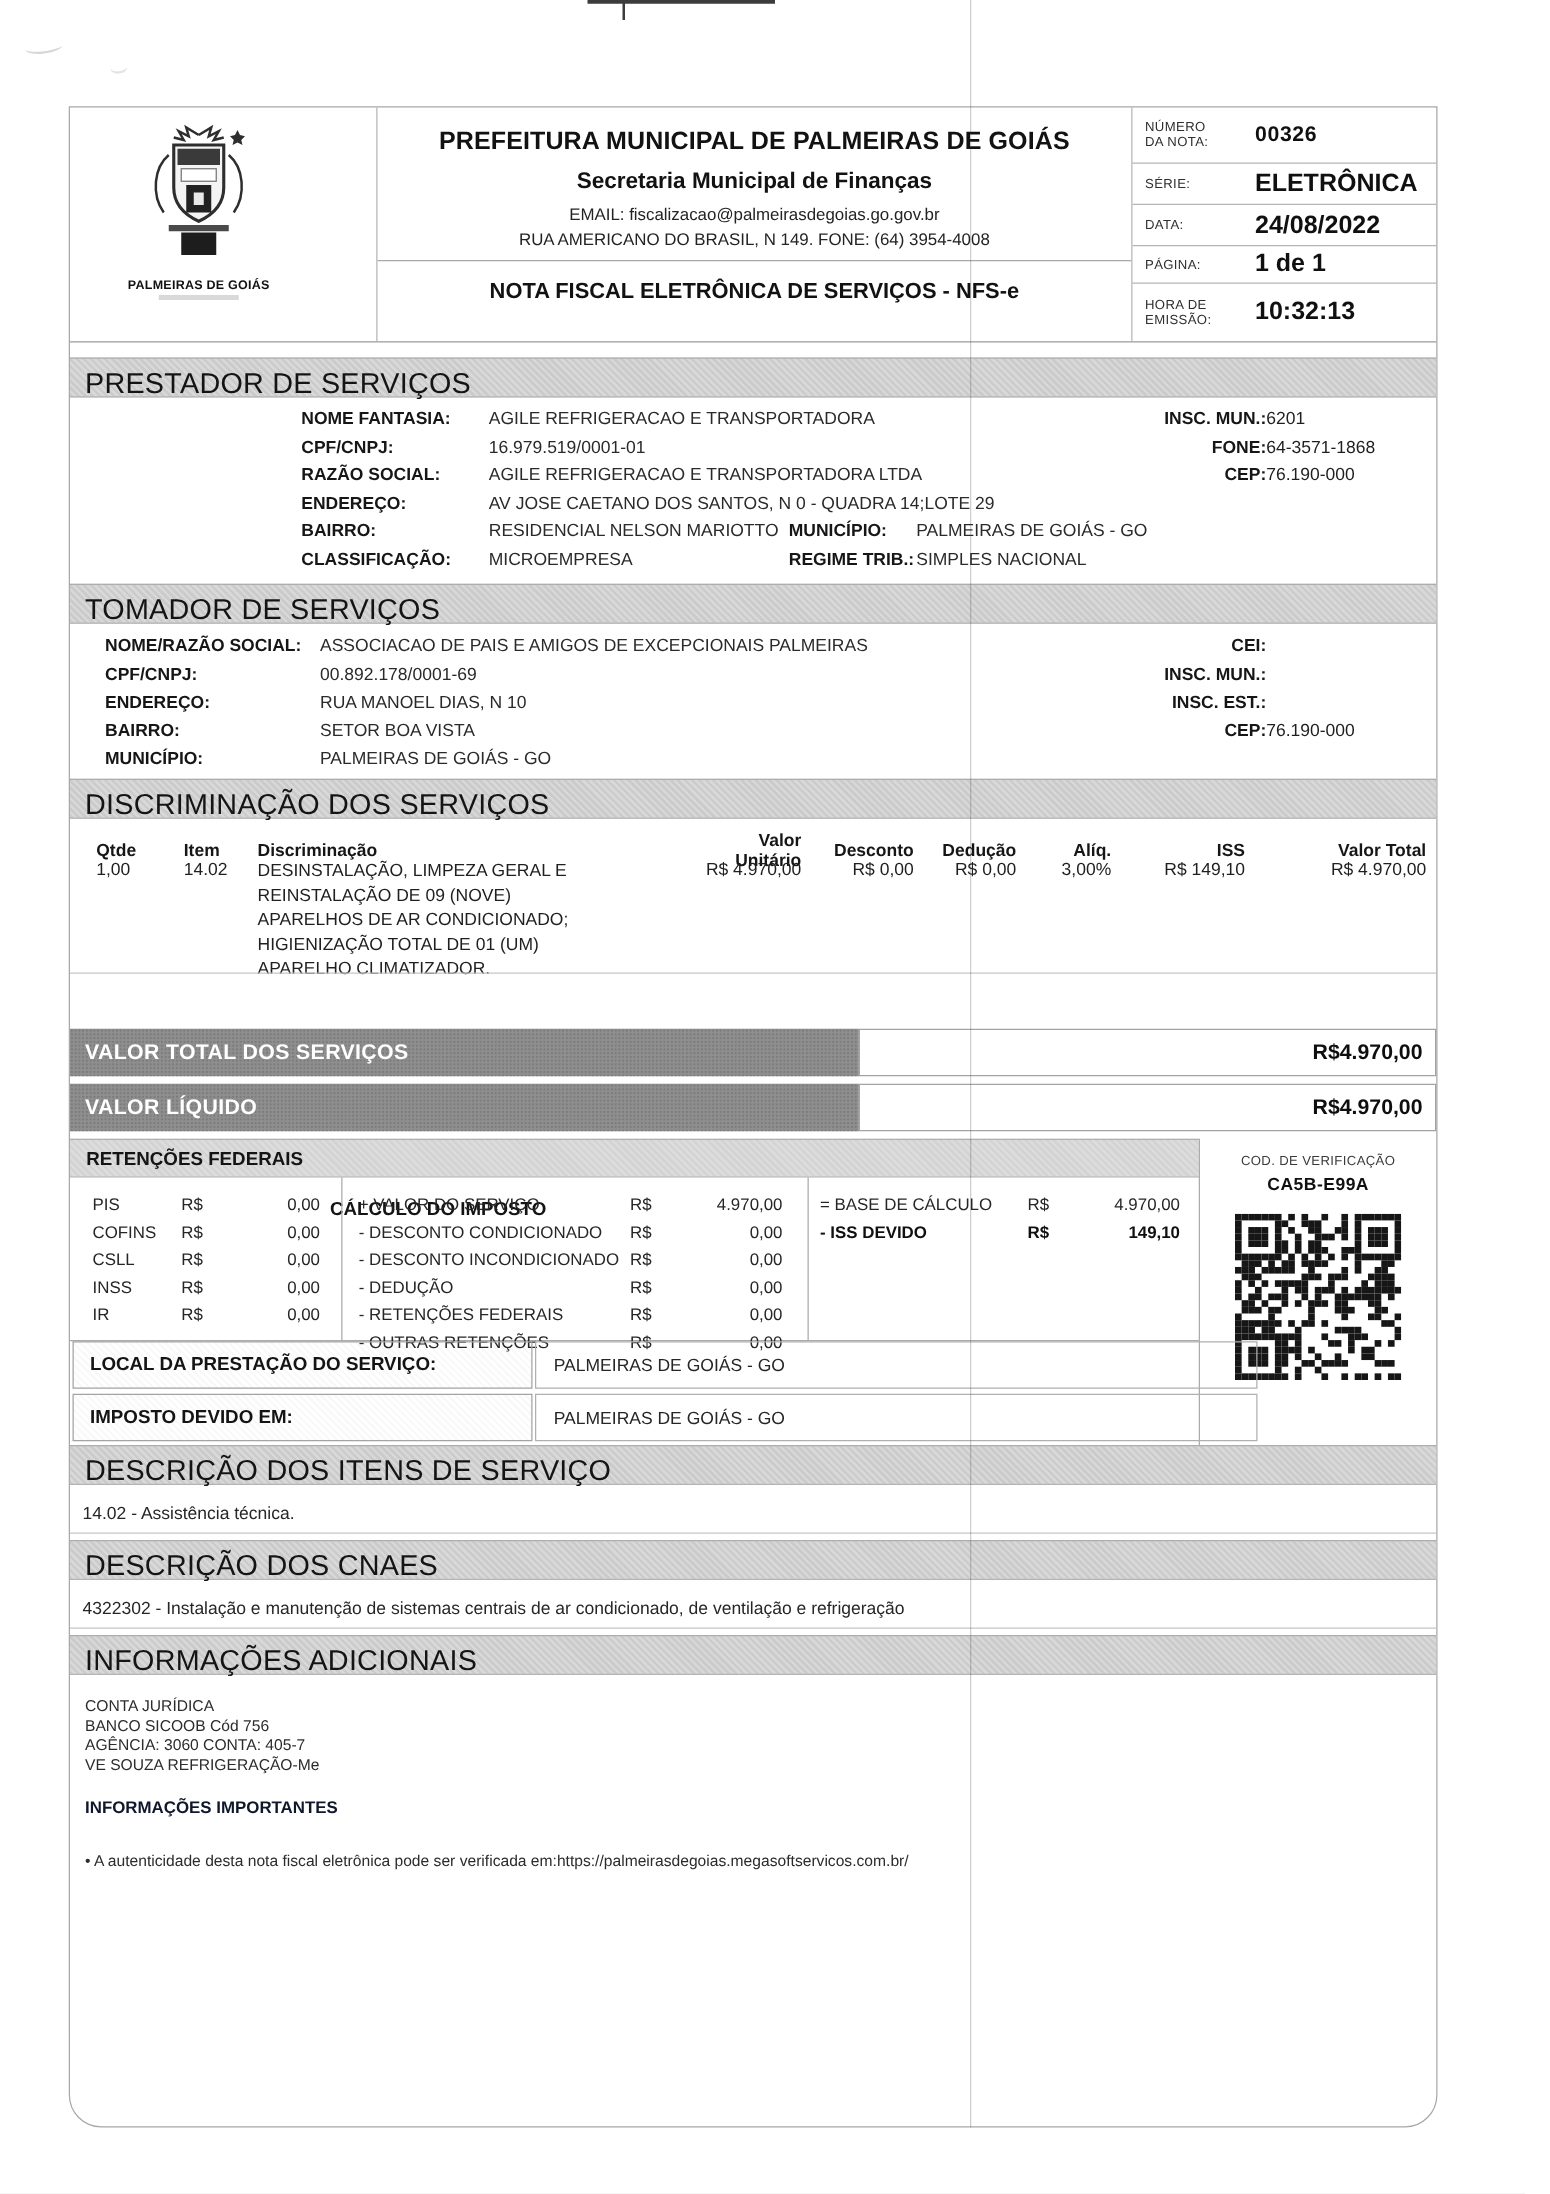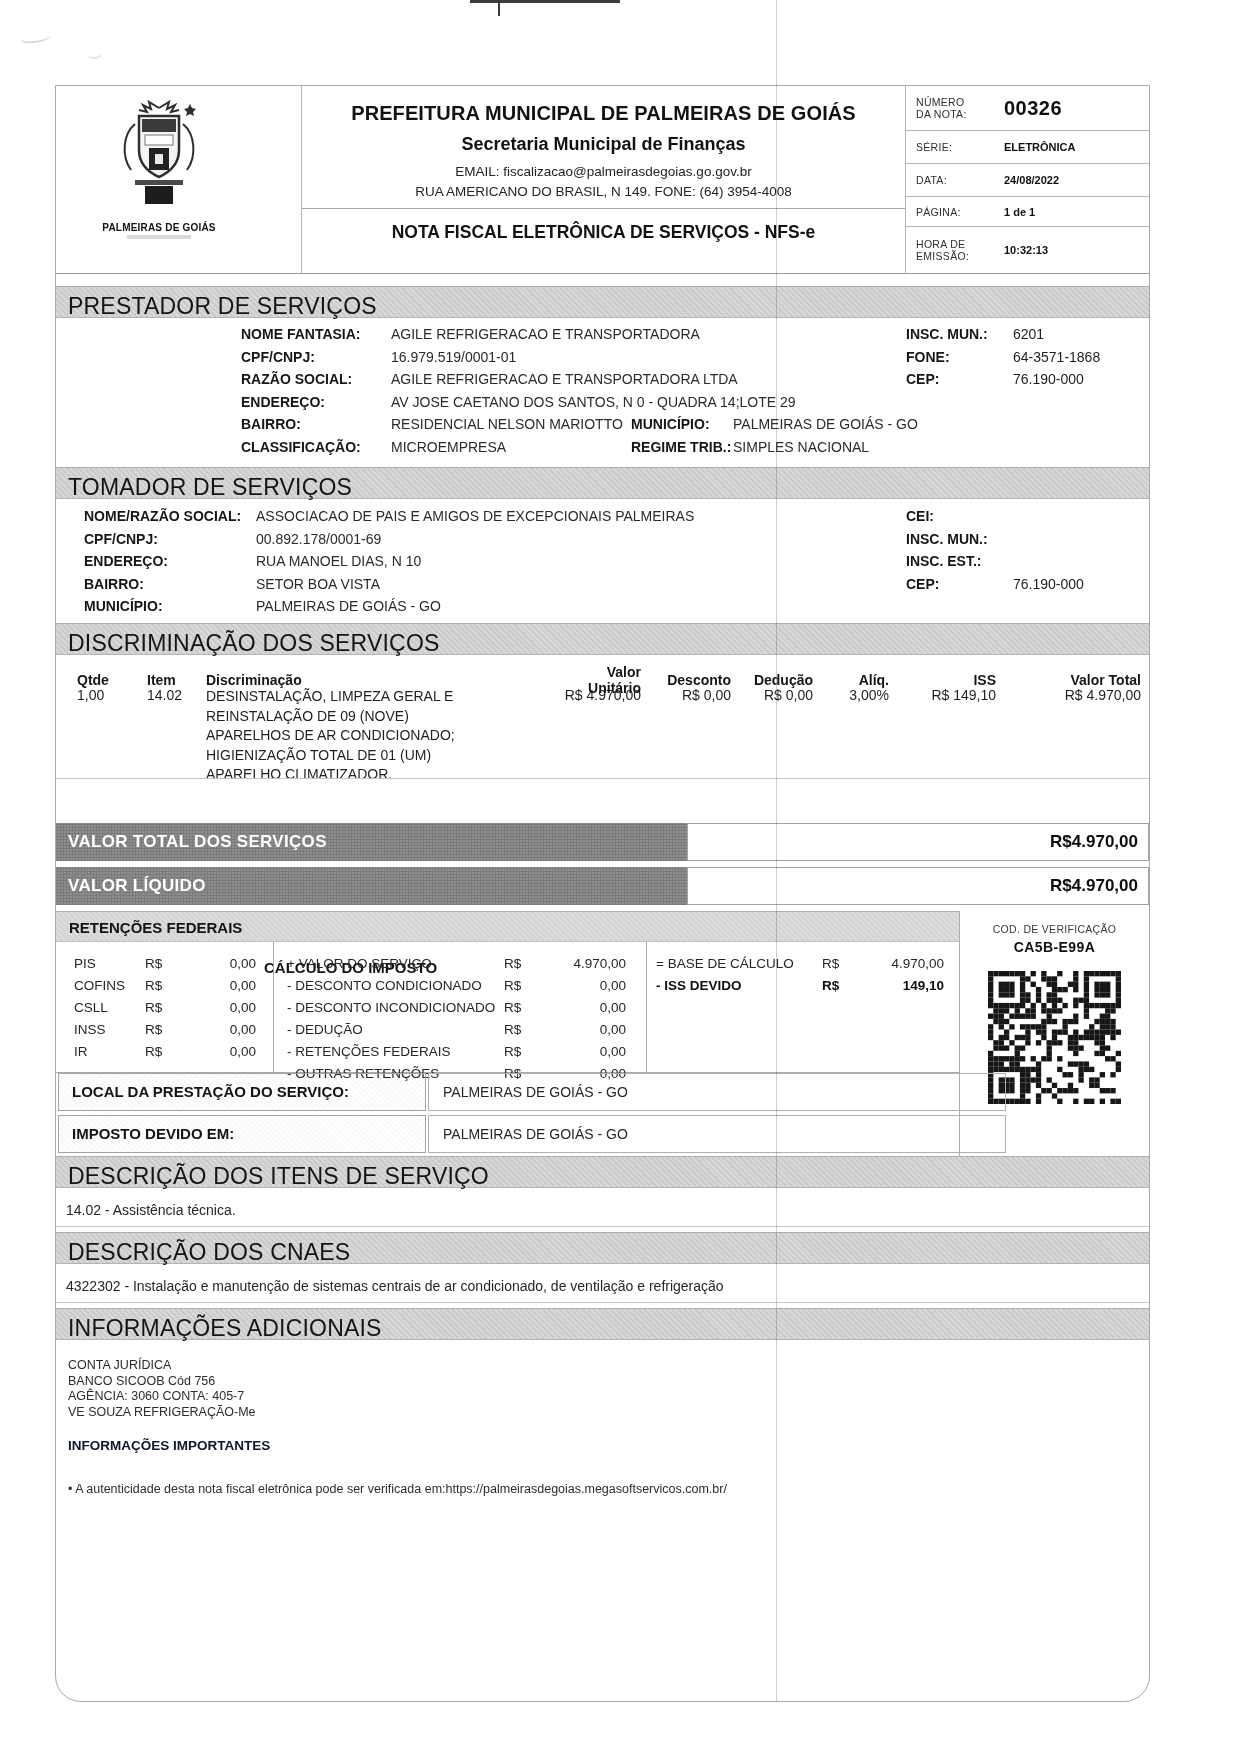--- a/index.html
+++ b/index.html
@@ -24,22 +24,22 @@
   .hdr-center{width:603px;border-right:1px solid #b5b5b5;text-align:center;display:flex;flex-direction:column;}
   .hdr-title{font-size:20px;font-weight:bold;margin-top:16px;letter-spacing:.1px;color:#121212;}
   .hdr-subtitle{font-size:18px;font-weight:bold;margin-top:9px;color:#121212;}
   .hdr-email{font-size:13.5px;margin-top:9px;color:#232323;}
   .hdr-addr{font-size:13.5px;margin-top:5px;color:#232323;}
   .hdr-doctitle{border-top:1px solid #a9a9a9;margin-top:9px;padding-top:13px;font-size:17.5px;font-weight:bold;color:#121212;}
   .hdr-meta{flex:1;display:flex;flex-direction:column;}
   .meta-row{display:flex;align-items:center;border-bottom:1px solid #b5b5b5;padding-left:10px;box-sizing:border-box;}
   .meta-row:last-child{border-bottom:none;}
   .meta-label{width:88px;font-size:10.5px;color:#2e2e2e;white-space:pre-line;line-height:12px;letter-spacing:.3px;}
-  .meta-value{font-weight:bold;font-size:11px;color:#101010;}
-  .meta-value.big{font-size:20px;letter-spacing:.5px;}
+  .meta-value{font-weight:bold;font-size:20px;color:#101010;}
+  .meta-value.big{font-size:17px;letter-spacing:.5px;}
 
   
   .bar{position:absolute;left:0;width:100%;height:32px;box-sizing:border-box;background:#d6d6d6;
        background-image:repeating-linear-gradient(45deg, rgba(0,0,0,.05) 0 2px, rgba(255,255,255,.05) 2px 4px);
        border-top:1px solid #adadad;border-bottom:1px solid #b4b4b4;
        font-weight:normal;font-size:23px;color:#141414;padding:6px 16px 0 12px;letter-spacing:.2px;}
   .hairline{position:absolute;left:0;width:100%;height:1px;background:#c6c6c6;}
 
   
   .info-block{position:absolute;left:0;width:100%;}
@@ -47,21 +47,21 @@
   .info-row .lab{font-weight:bold;color:#161616;}
   .info-row .val{color:#2a2a2a;}
   .prov .info-row{padding-left:185px;}
   .prov .lab{width:150px;}
   .cust .info-row{padding-left:28px;}
   .cust .lab{width:172px;}
   .val-fixed{width:240px;}
   .lab2{font-weight:bold;width:102px;color:#161616;}
   .side-block{position:absolute;width:243px;font-size:14px;line-height:22.5px;}
   .side-row{display:flex;}
-  .side-row .lab{font-weight:bold;width:107px;color:#161616;}
+  .side-row .lab{font-weight:bold;width:107px;color:#161616;text-align:right;}
 
   
   .svc-line{display:flex;font-size:14px;}
   .svc-cell{box-sizing:border-box;}
   .svc-head .svc-cell{font-weight:bold;color:#161616;}
   .svc-desc div{line-height:19.5px;}
 
   
   .total-row{position:absolute;left:0;width:100%;height:38px;}
   .total-dark{position:absolute;left:0;top:0;width:631px;height:38px;background:#8f8f8f;

